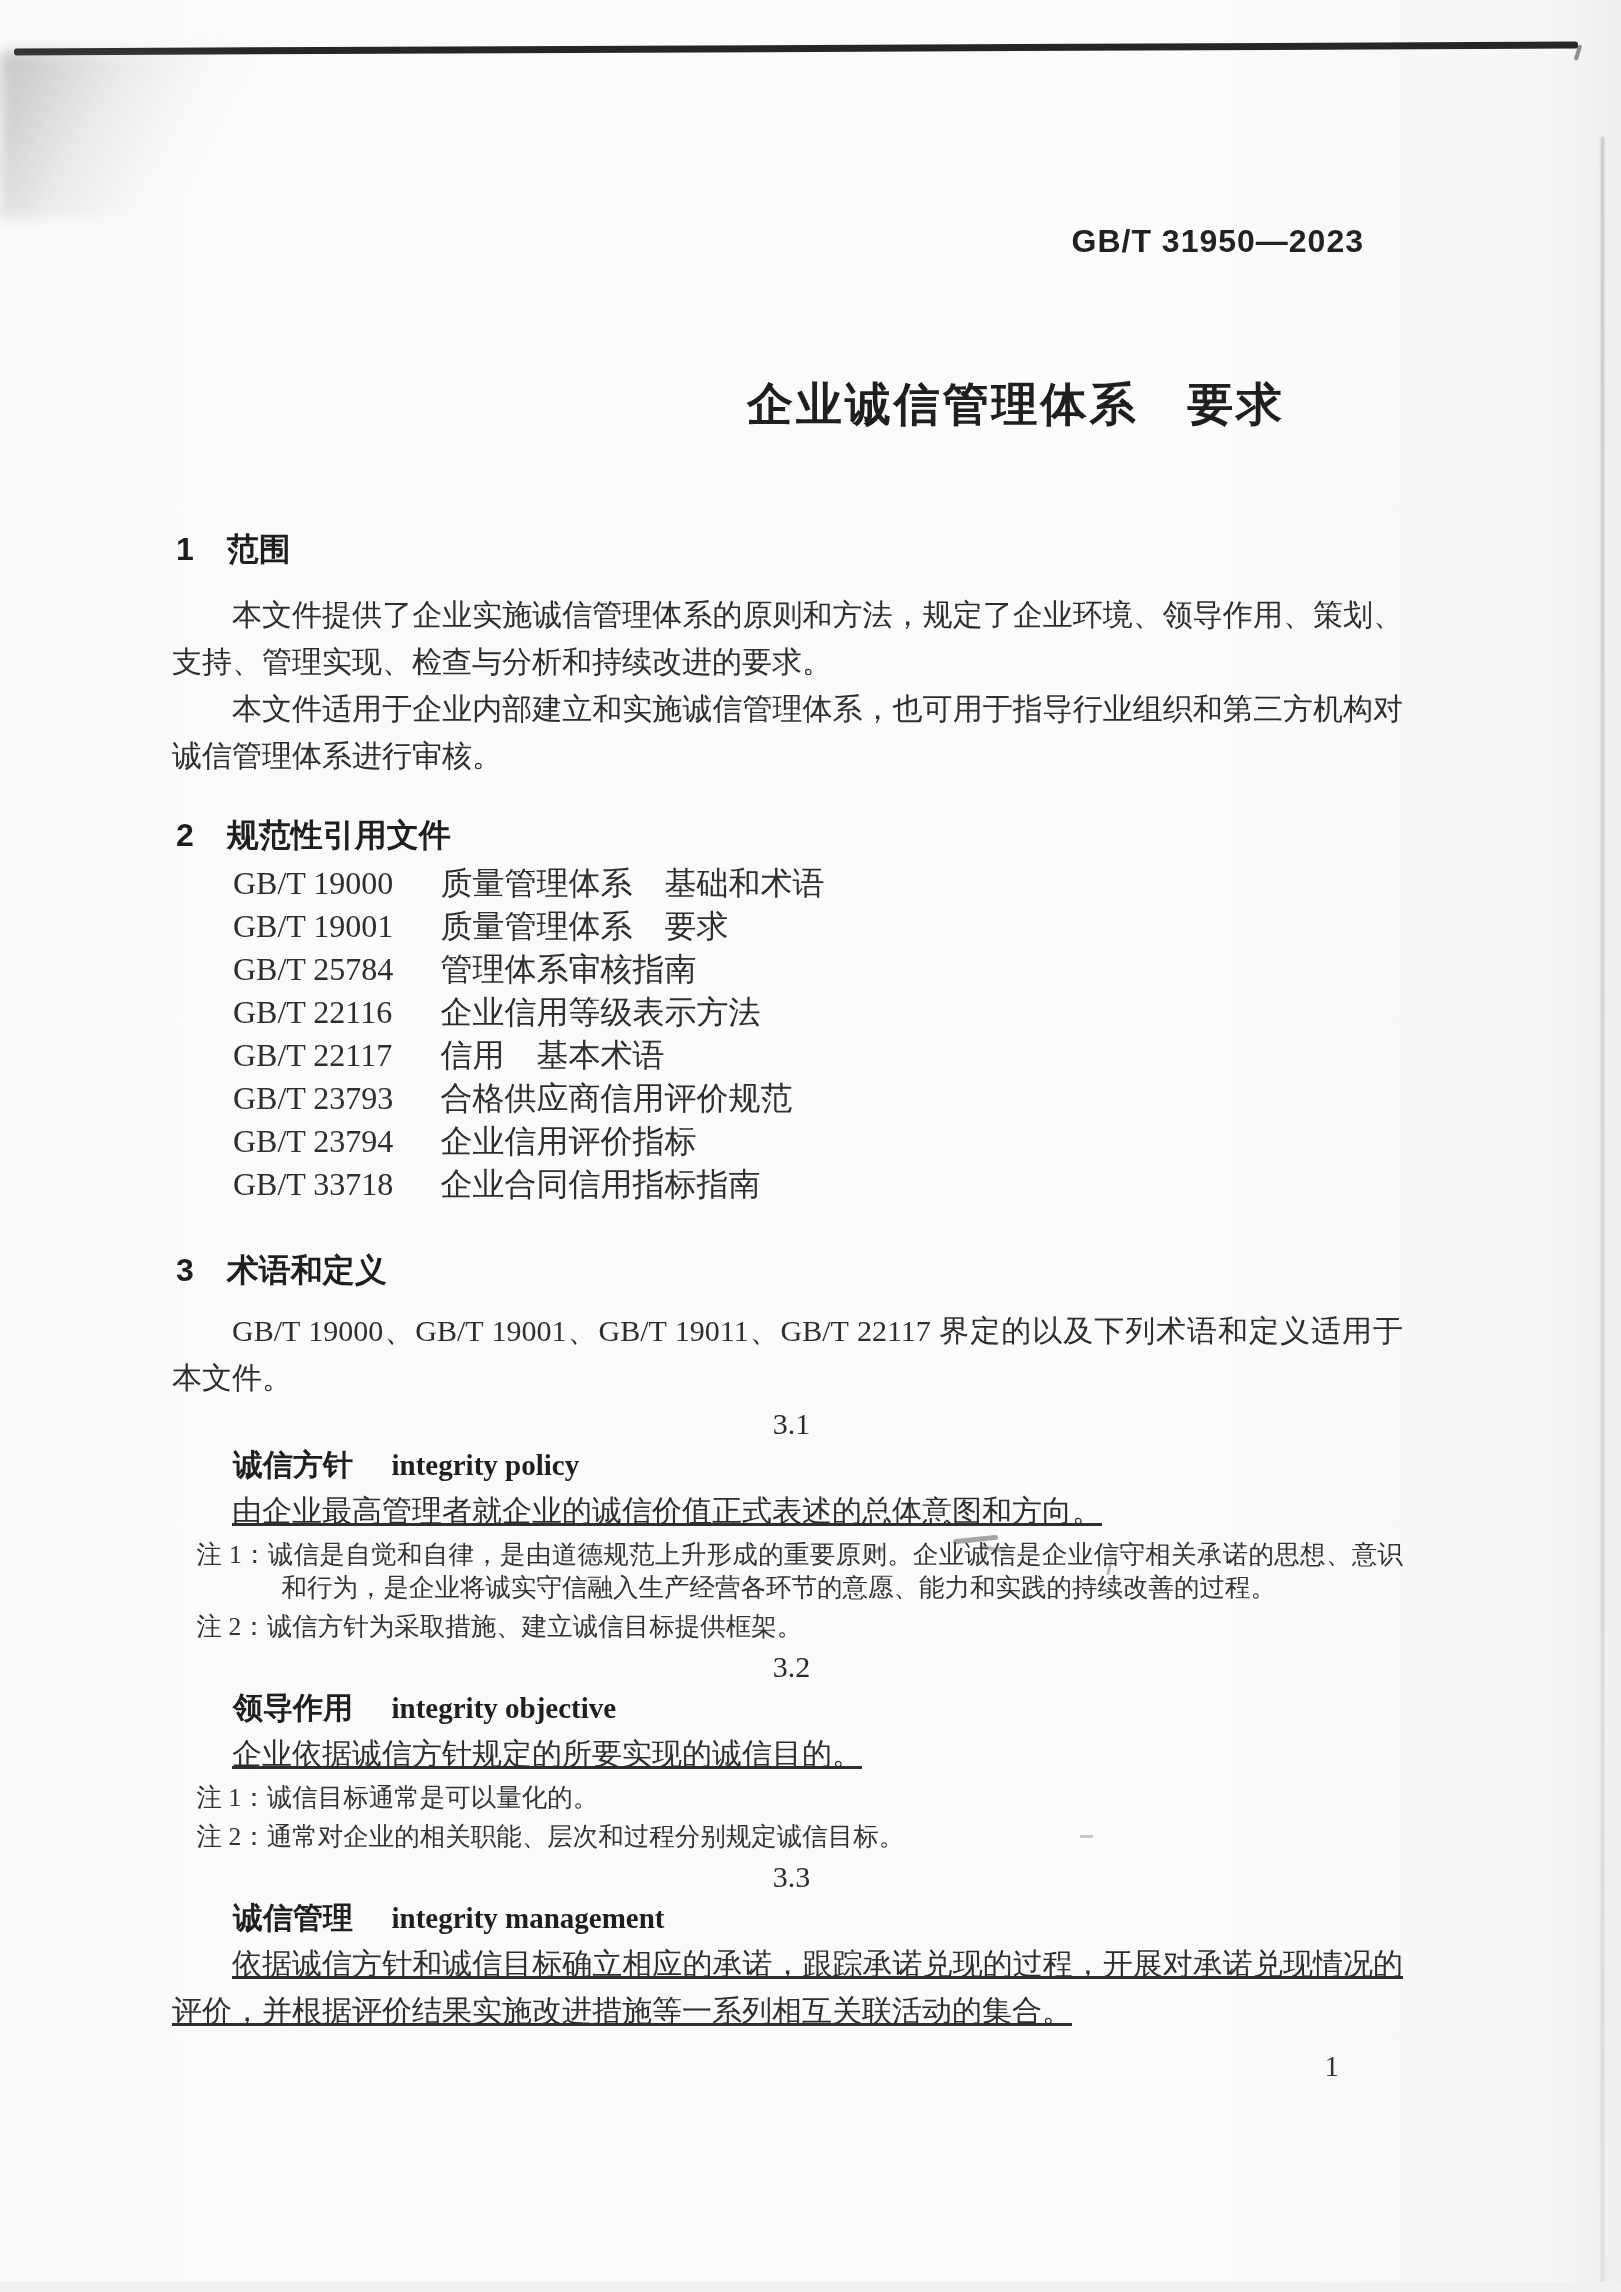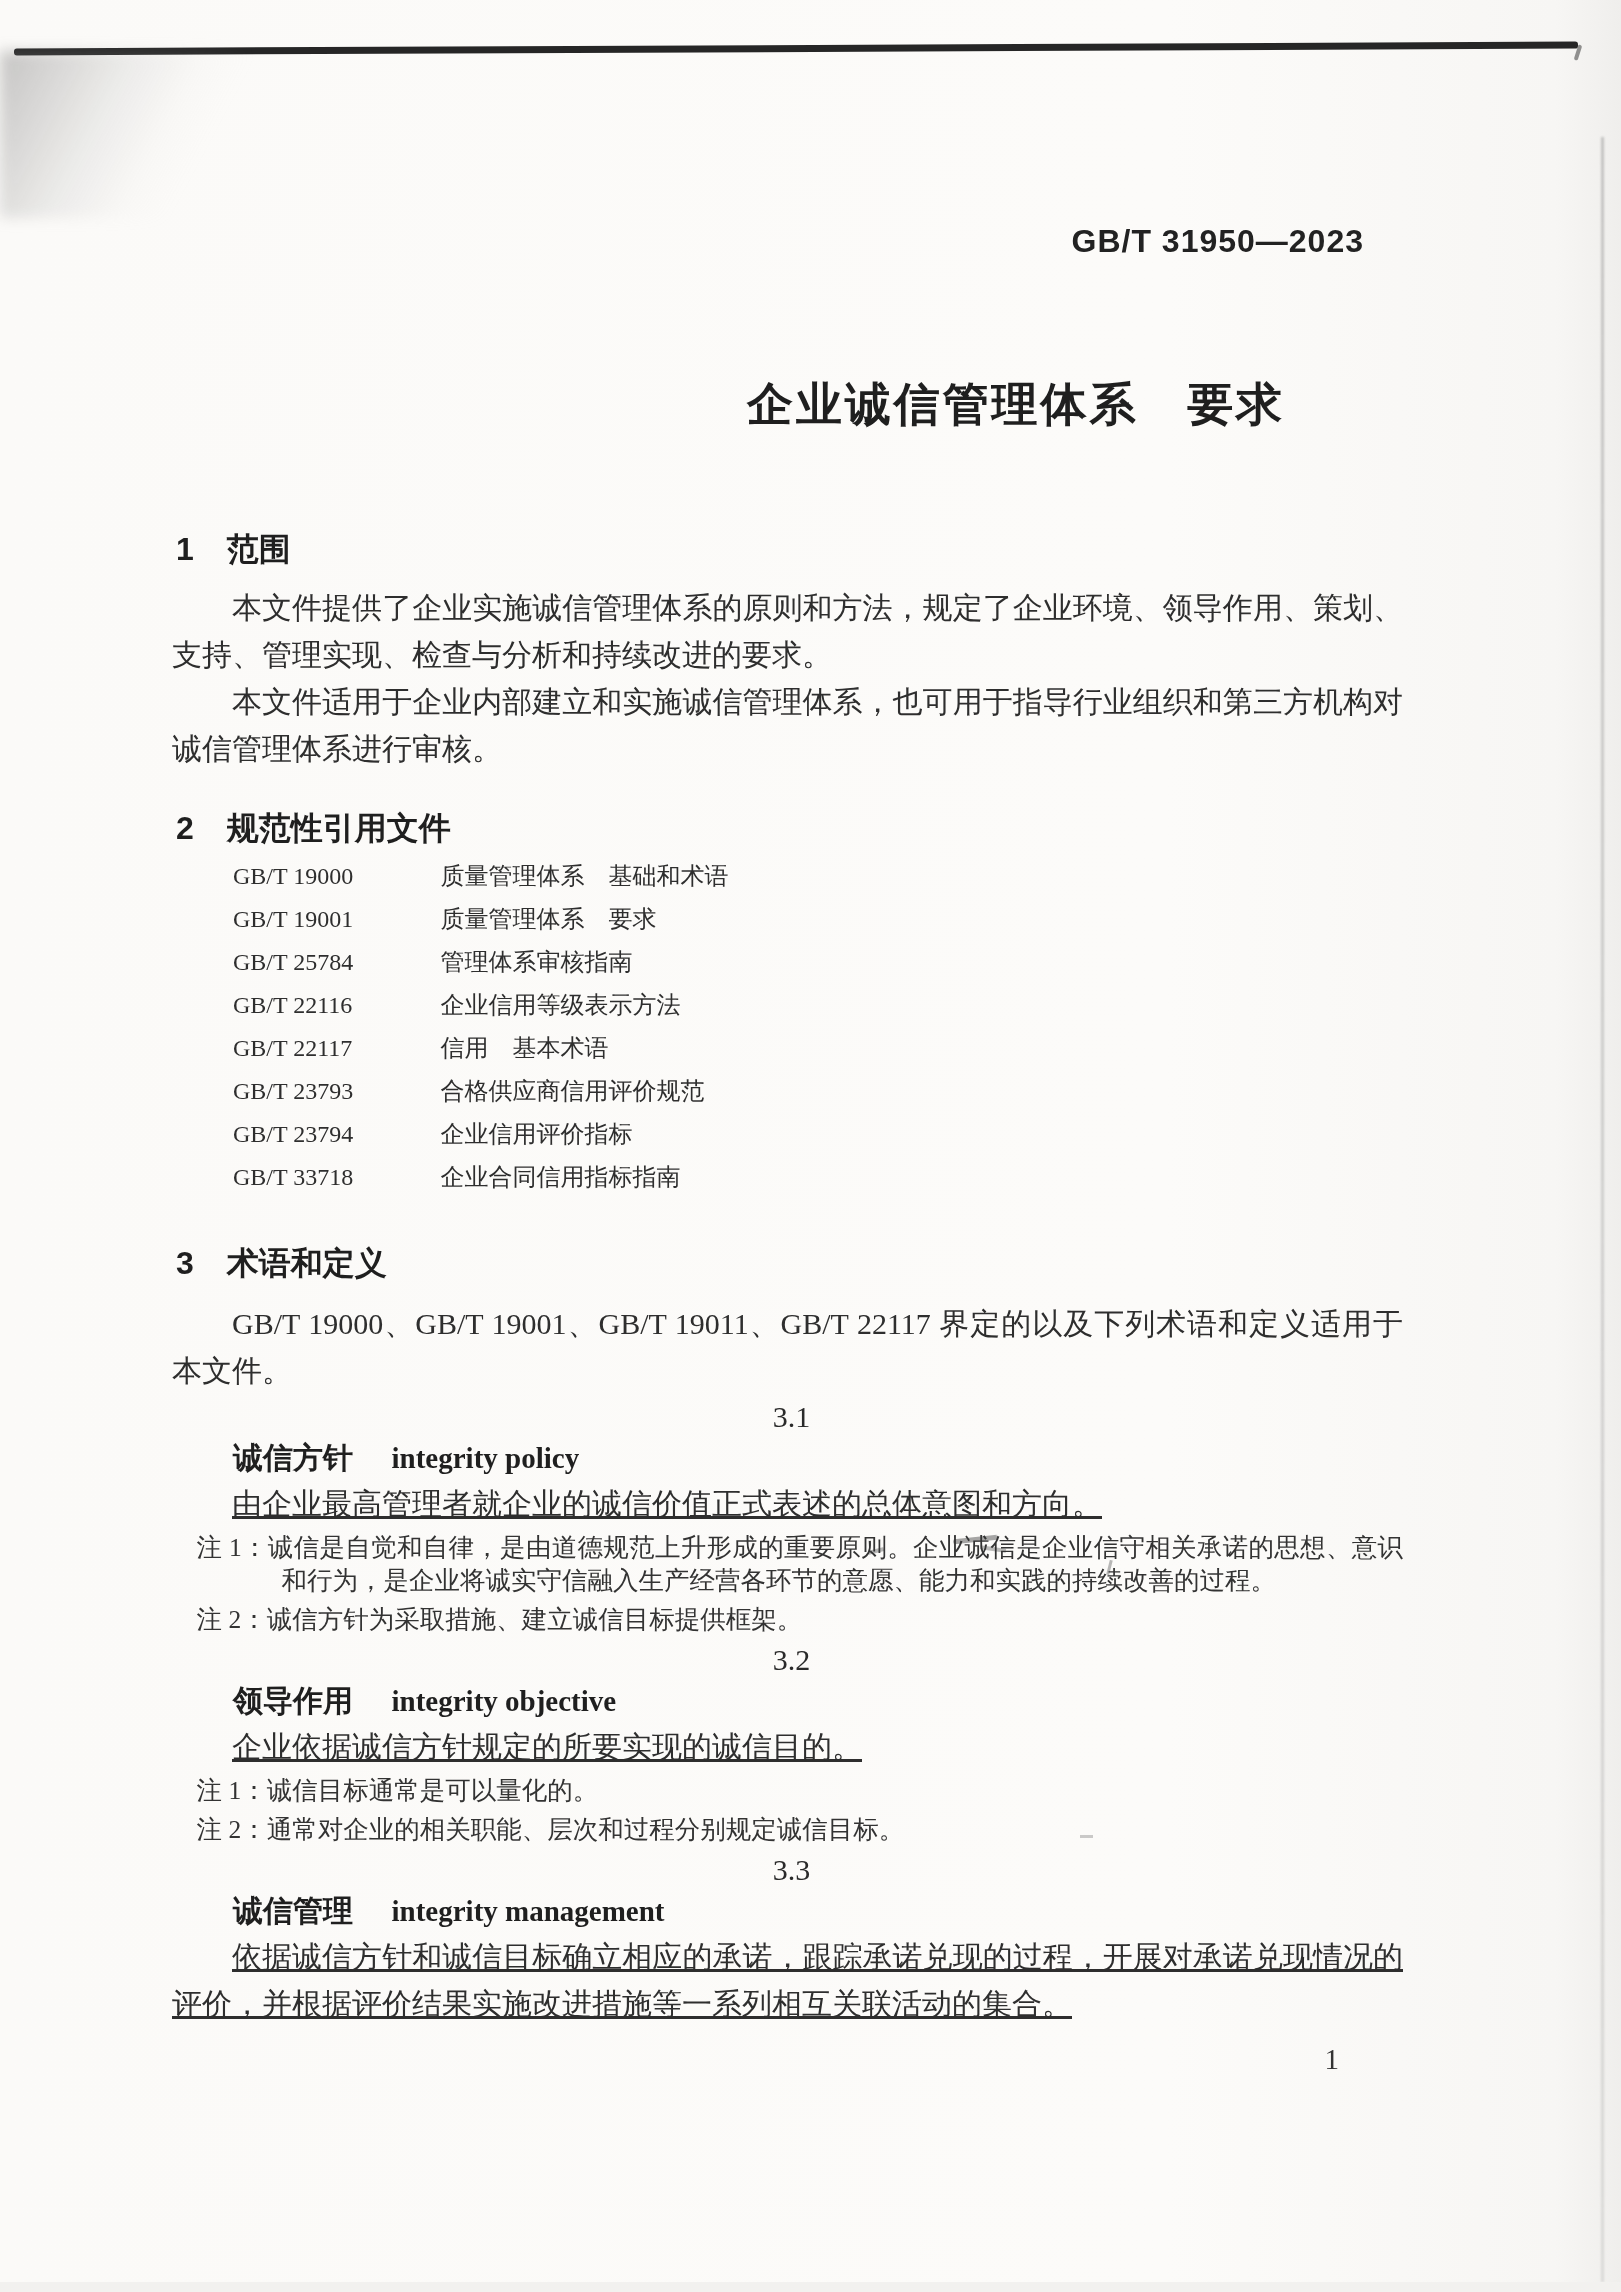--- a/index.html
+++ b/index.html
@@ -66,23 +66,23 @@
     display:flex;align-items:baseline;
   }
   .sec-heading .num{margin-right:33px;}
   .sec-heading.h1{margin-top:92px;}
   .sec-heading.h2{margin-top:35px;}
   .sec-heading.h3{margin-top:43px;}
   .para{
     font-size:30px;line-height:47px;text-indent:2em;
     text-align:justify;color:#2e2e2e;
   }
-  .para.first{margin-top:12px;}
+  .para.first{margin-top:19px;}
   .ref-list{margin:3.9px 0 0 61px;}
-  .ref-item{font-size:24px;line-height:43px;white-space:nowrap;}
+  .ref-item{font-size:32px;line-height:43px;white-space:nowrap;}
   .ref-item .ref-code{display:inline-block;min-width:184px;}
   .ref-item .ref-name{margin-left:23.5px;}
   .terms-intro{margin-top:13.7px;}
   .clause-num{
     margin:2px 0 0 7.8px;font-size:30px;line-height:39px;color:#2a2a2a;text-align:center;
   }
   .term-title{
     margin-left:61px;font-size:30px;line-height:43px;
   }
   .term-zh{

